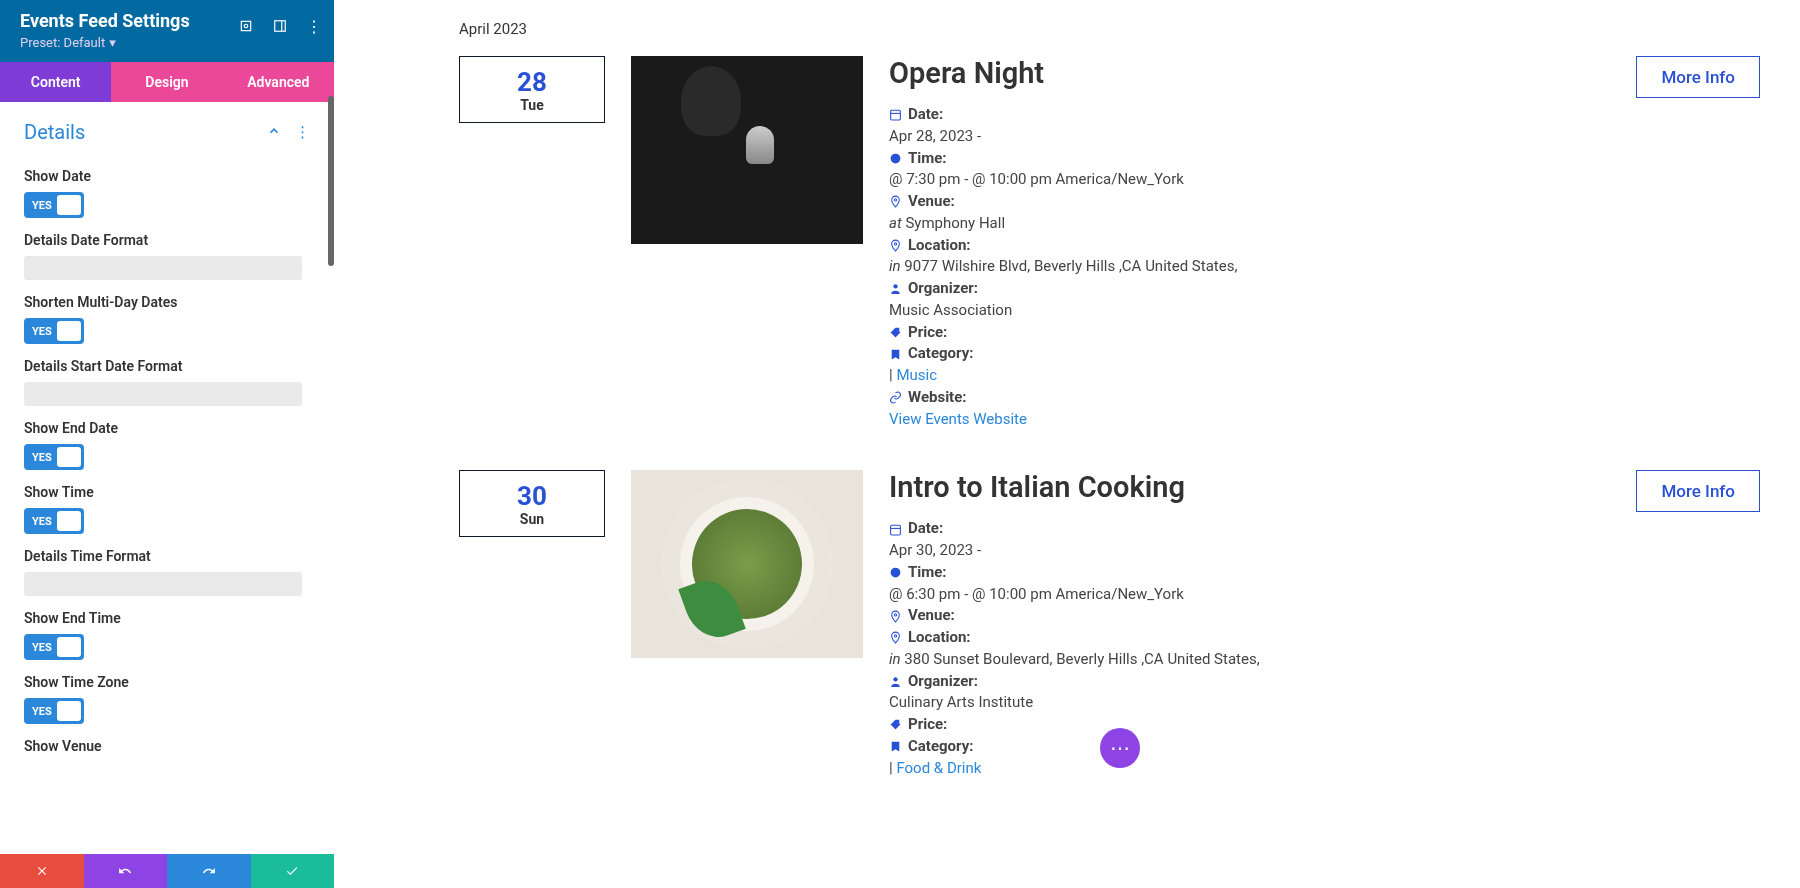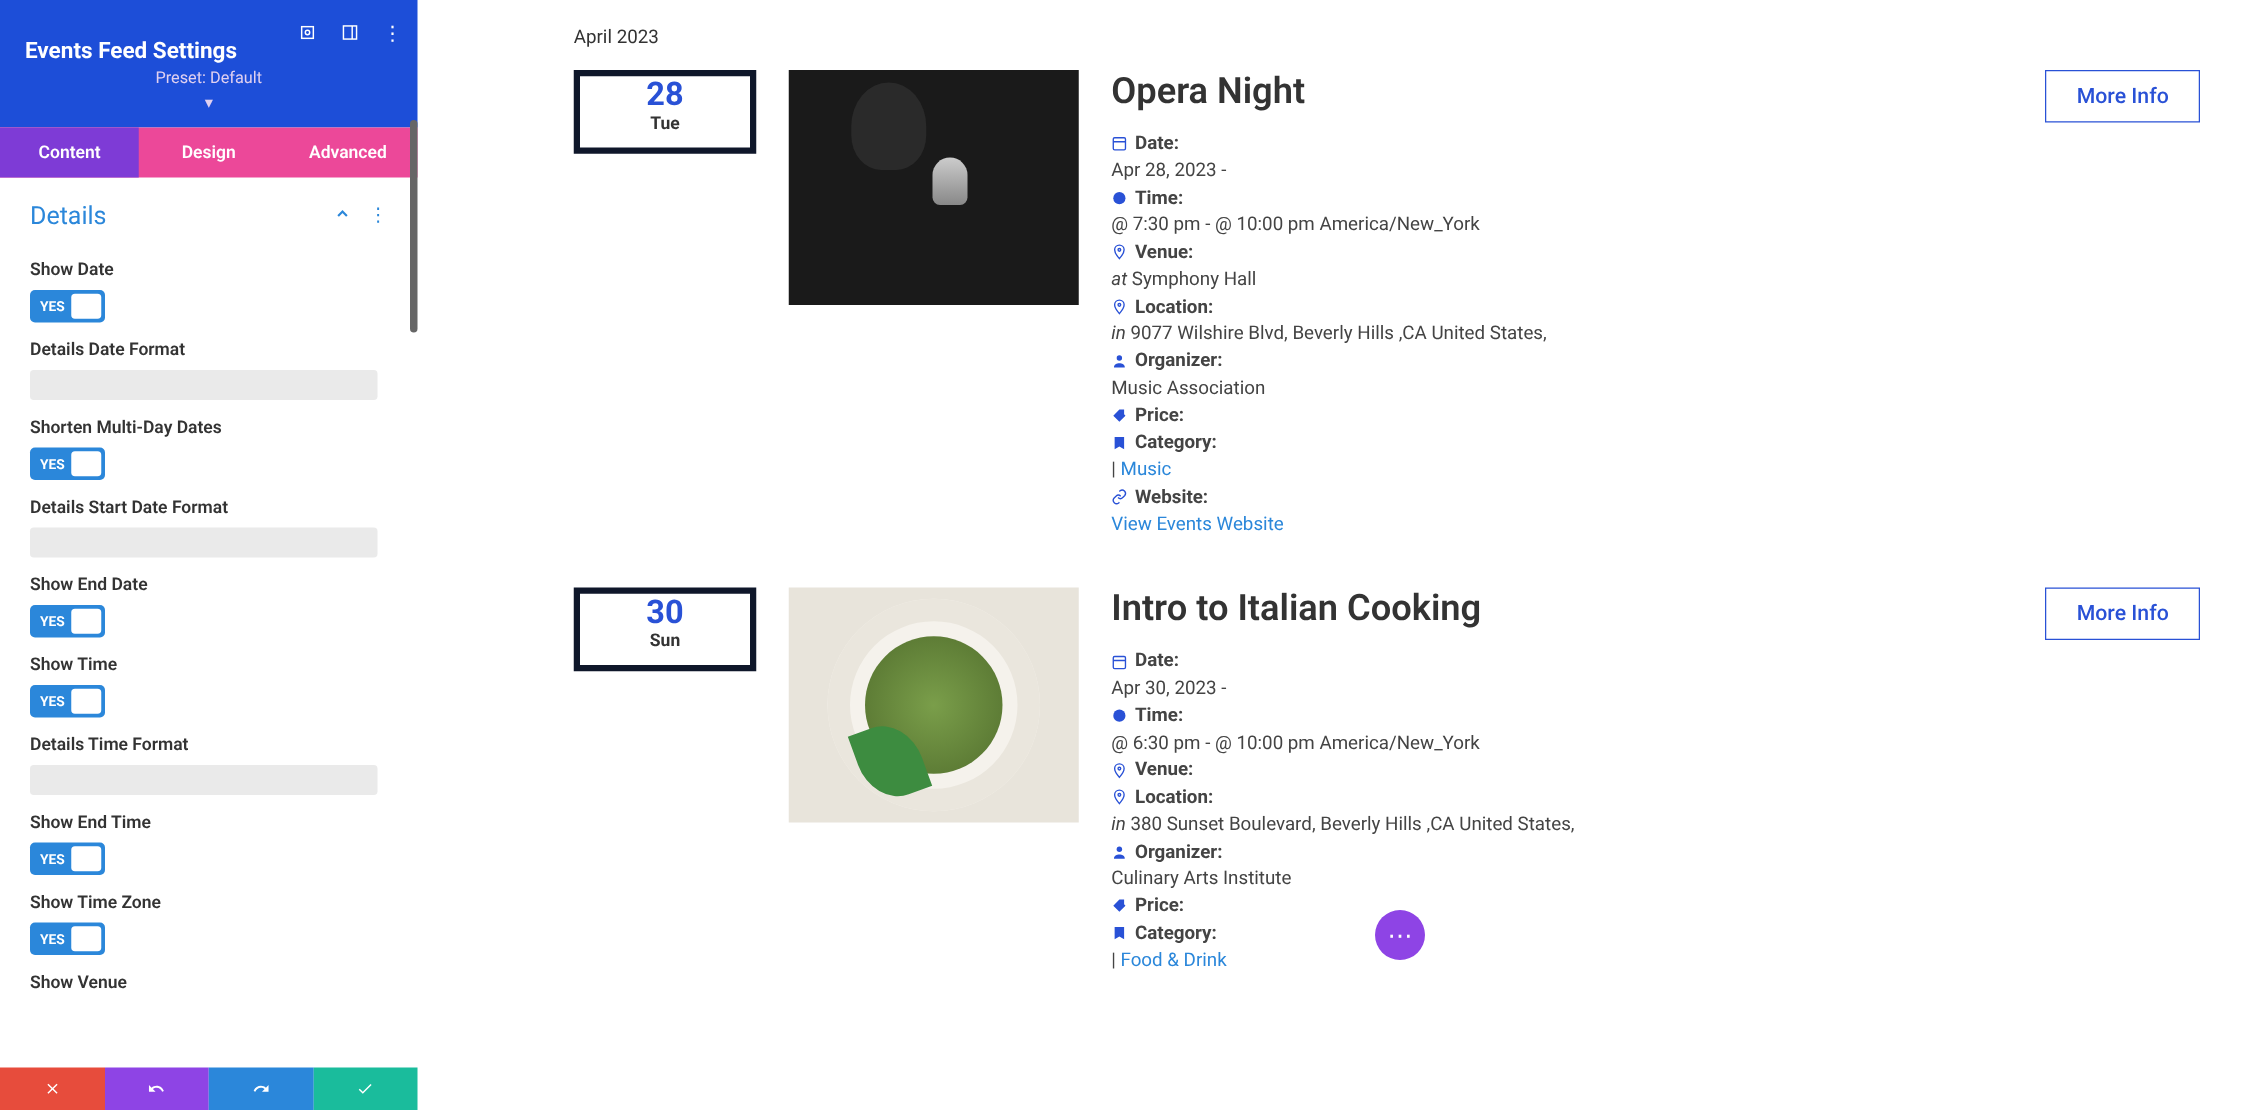--- a/index.html
+++ b/index.html
@@ -1,22 +1,22 @@
 <!DOCTYPE html>
 <html><head>
 <meta charset="utf-8">
 <style>
 * { margin: 0; padding: 0; box-sizing: border-box; font-family: -apple-system, BlinkMacSystemFont, "Segoe UI", Roboto, "Helvetica Neue", Arial, sans-serif; }
 body { display: flex; height: 888px; width: 1800px; overflow: hidden; background: #fff; }
 
 
 .sidebar { width: 334px; background: #fff; display: flex; flex-direction: column; position: relative; }
-.sidebar-header { background: #1d4ed8; color: #fff; padding: 30px 20px 12px; }
+.sidebar-header { background: #0369a1; color: #fff; padding: 10px 20px 12px; }
 .sidebar-title { font-size: 18px; font-weight: 700; margin-bottom: 4px; }
-.preset-row { font-size: 13px; color: #e0d0f0; display: flex; align-items: center; gap: 4px; flex-direction: column; }
+.preset-row { font-size: 13px; color: #e0d0f0; display: flex; gap: 4px; }
 .header-icons { position: absolute; right: 12px; top: 18px; display: flex; gap: 18px; }
 .header-icons .ic { width: 16px; height: 16px; display: inline-flex; align-items: center; justify-content: center; cursor: pointer; }
 .header-icons svg, .header-icons span { color: #fff; }
 
 .tabs { display: flex; background: #ec4899; }
 .tab { flex: 1; text-align: center; padding: 12px 0; font-size: 14px; font-weight: 600; color: #fff; cursor: pointer; }
 .tab.active { background: #7e3bd6; }
 
 .section-header { display: flex; align-items: center; justify-content: space-between; padding: 18px 24px 10px; }
 .section-title { color: #2b87da; font-size: 20px; font-weight: 400; }
@@ -37,21 +37,21 @@
 .action-btn.cancel { background: #e74c3c; }
 .action-btn.undo { background: #8e44e5; }
 .action-btn.redo { background: #2b87da; }
 .action-btn.save { background: #1abc9c; }
 
 
 .main { flex: 1; padding: 20px 40px 0 125px; overflow-y: auto; position: relative; }
 .month-label { font-size: 15px; color: #333; margin-bottom: 18px; }
 
 .event { display: flex; gap: 26px; margin-bottom: 40px; align-items: flex-start; }
-.date-box { width: 146px; height: 67px; border: 5px solid #0f172a; display: flex; flex-direction: column; align-items: center; flex-shrink: 0; }
+.date-box { width: 146px; height: 67px; border: 1px solid #0f172a; display: flex; flex-direction: column; align-items: center; justify-content: center; flex-shrink: 0; }
 .date-num { font-size: 26px; font-weight: 700; color: #2951d6; }
 .date-day { font-size: 14px; font-weight: 700; color: #333; }
 
 .event-img { width: 232px; height: 188px; background: #ccc; flex-shrink: 0; position: relative; overflow: hidden; }
 .img-opera { background: #1a1a1a; }
 .img-cooking { background: #e8e4db; display: flex; align-items: center; justify-content: center; }
 .plate { width: 170px; height: 170px; background: #f5f2ec; border-radius: 50%; position: relative; box-shadow: inset 0 0 0 18px #eae6dd; }
 .pasta { position: absolute; top: 50%; left: 50%; transform: translate(-50%, -50%); width: 110px; height: 110px; background: radial-gradient(circle, #7a9e4a 0%, #5e7d36 70%); border-radius: 50%; }
 .leaf { position: absolute; bottom: 10px; left: 25px; width: 50px; height: 60px; background: #3d8c40; border-radius: 0 60% 0 60%; transform: rotate(-20deg); }
 

